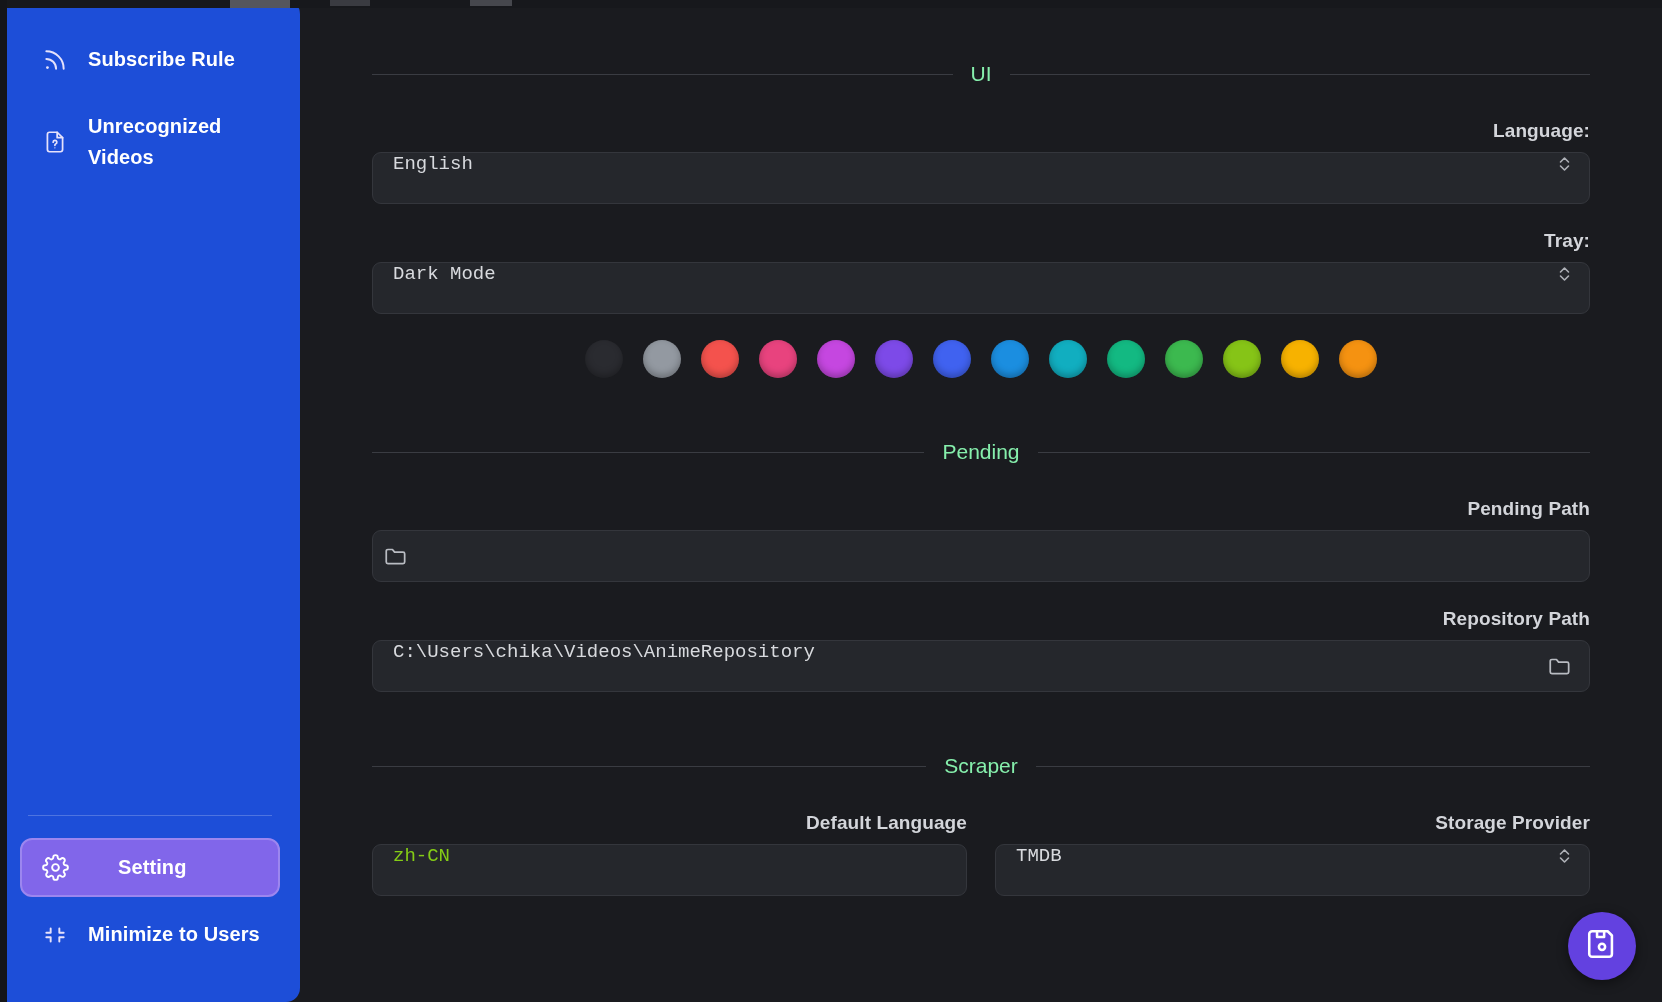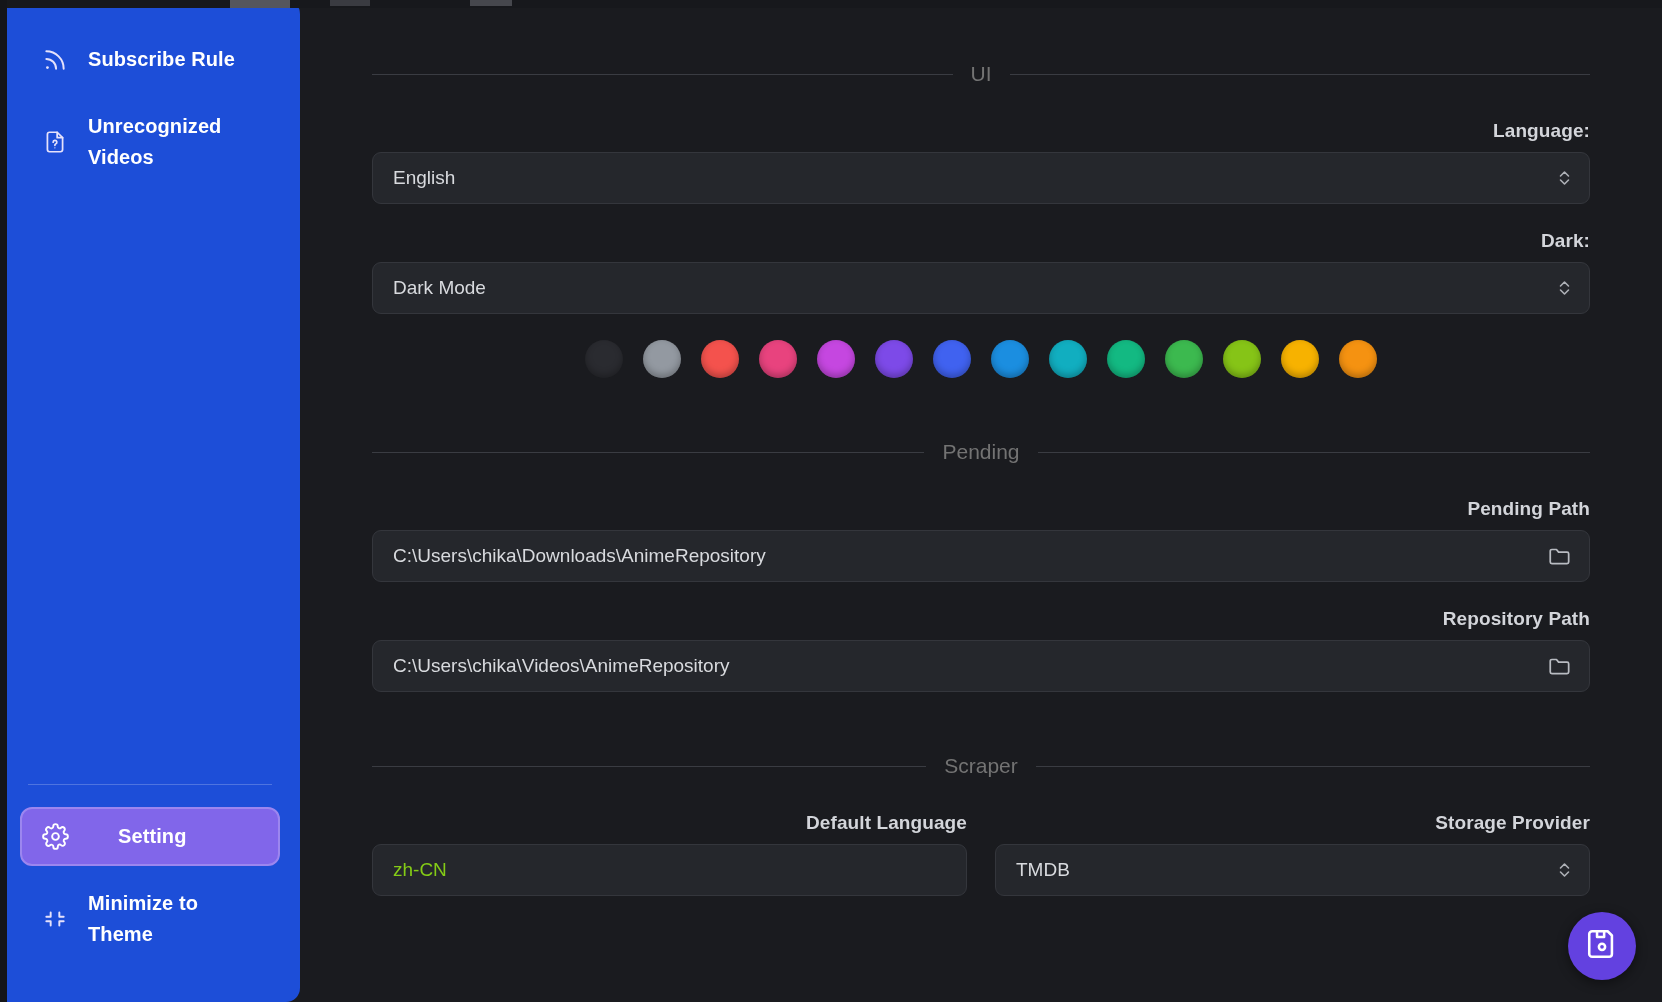--- a/index.html
+++ b/index.html
@@ -115,21 +115,21 @@
     background: #1a1b1f;
     overflow: hidden;
     padding: 0 72px;
   }
 
   
   .section-head {
     display: flex;
     align-items: center;
     gap: 18px;
-    color: #737373;
+    color: #86efac;
     font-size: 21px;
     margin-top: 62px;
     margin-bottom: 34px;
     user-select: none;
   }
   .section-head .line {
     flex: 1 1 auto;
     height: 1px;
     background: #3a3c42;
   }
@@ -148,21 +148,22 @@
   }
 
   .control {
     position: relative;
     width: 100%;
     height: 52px;
     background: #25272c;
     border: 1px solid #34363c;
     border-radius: 9px;
     display: flex;
-    align-items: center;
+    align-items: flex-start;
+    font-family: Liberation Mono, monospace;
   }
   .control .value {
     flex: 1 1 auto;
     padding: 0 20px;
     color: #d8dade;
     font-size: 19px;
     white-space: nowrap;
     overflow: hidden;
     text-overflow: ellipsis;
   }
@@ -284,21 +285,21 @@
 
       <div class="nav-item">
         <span class="ico">
           <svg width="26" height="26" viewBox="0 0 24 24" fill="none" stroke="#e6e2fb" stroke-width="1.8" stroke-linecap="round" stroke-linejoin="round">
             <path d="M4 10h4V6"></path>
             <path d="M20 10h-4V6"></path>
             <path d="M4 14h4v4"></path>
             <path d="M20 14h-4v4"></path>
           </svg>
         </span>
-        <span class="lbl">Minimize to Theme</span>
+        <span class="lbl">Minimize to Users</span>
       </div>
     </div>
 
   </nav>
 
   <main class="main">
 
     <div class="section-head">
       <span class="line"></span>
       <span class="txt">UI</span>
@@ -312,21 +313,21 @@
         <span class="chev">
           <svg width="15" height="22" viewBox="0 0 14 22" fill="none" stroke="currentColor" stroke-width="1.6" stroke-linecap="round" stroke-linejoin="round">
             <path d="M3 9l4-4 4 4"></path>
             <path d="M3 13l4 4 4-4"></path>
           </svg>
         </span>
       </div>
     </div>
 
     <div class="field">
-      <label class="field-label">Dark:</label>
+      <label class="field-label">Tray:</label>
       <div class="control">
         <span class="value">Dark Mode</span>
         <span class="chev">
           <svg width="15" height="22" viewBox="0 0 14 22" fill="none" stroke="currentColor" stroke-width="1.6" stroke-linecap="round" stroke-linejoin="round">
             <path d="M3 9l4-4 4 4"></path>
             <path d="M3 13l4 4 4-4"></path>
           </svg>
         </span>
       </div>
     </div>
@@ -350,21 +351,20 @@
 
     <div class="section-head">
       <span class="line"></span>
       <span class="txt">Pending</span>
       <span class="line"></span>
     </div>
 
     <div class="field">
       <label class="field-label">Pending Path</label>
       <div class="control">
-        <span class="value">C:\Users\chika\Downloads\AnimeRepository</span>
         <span class="folder-btn">
           <svg width="26" height="26" viewBox="0 0 24 24" fill="none" stroke="currentColor" stroke-width="1.6" stroke-linecap="round" stroke-linejoin="round">
             <path d="M3 7.5a1.5 1.5 0 0 1 1.5-1.5h4.2l2 2.4h7.8A1.5 1.5 0 0 1 20 9.9v7.6a1.5 1.5 0 0 1-1.5 1.5h-14A1.5 1.5 0 0 1 3 17.5z"></path>
           </svg>
         </span>
       </div>
     </div>
 
     <div class="field">
       <label class="field-label">Repository Path</label>

